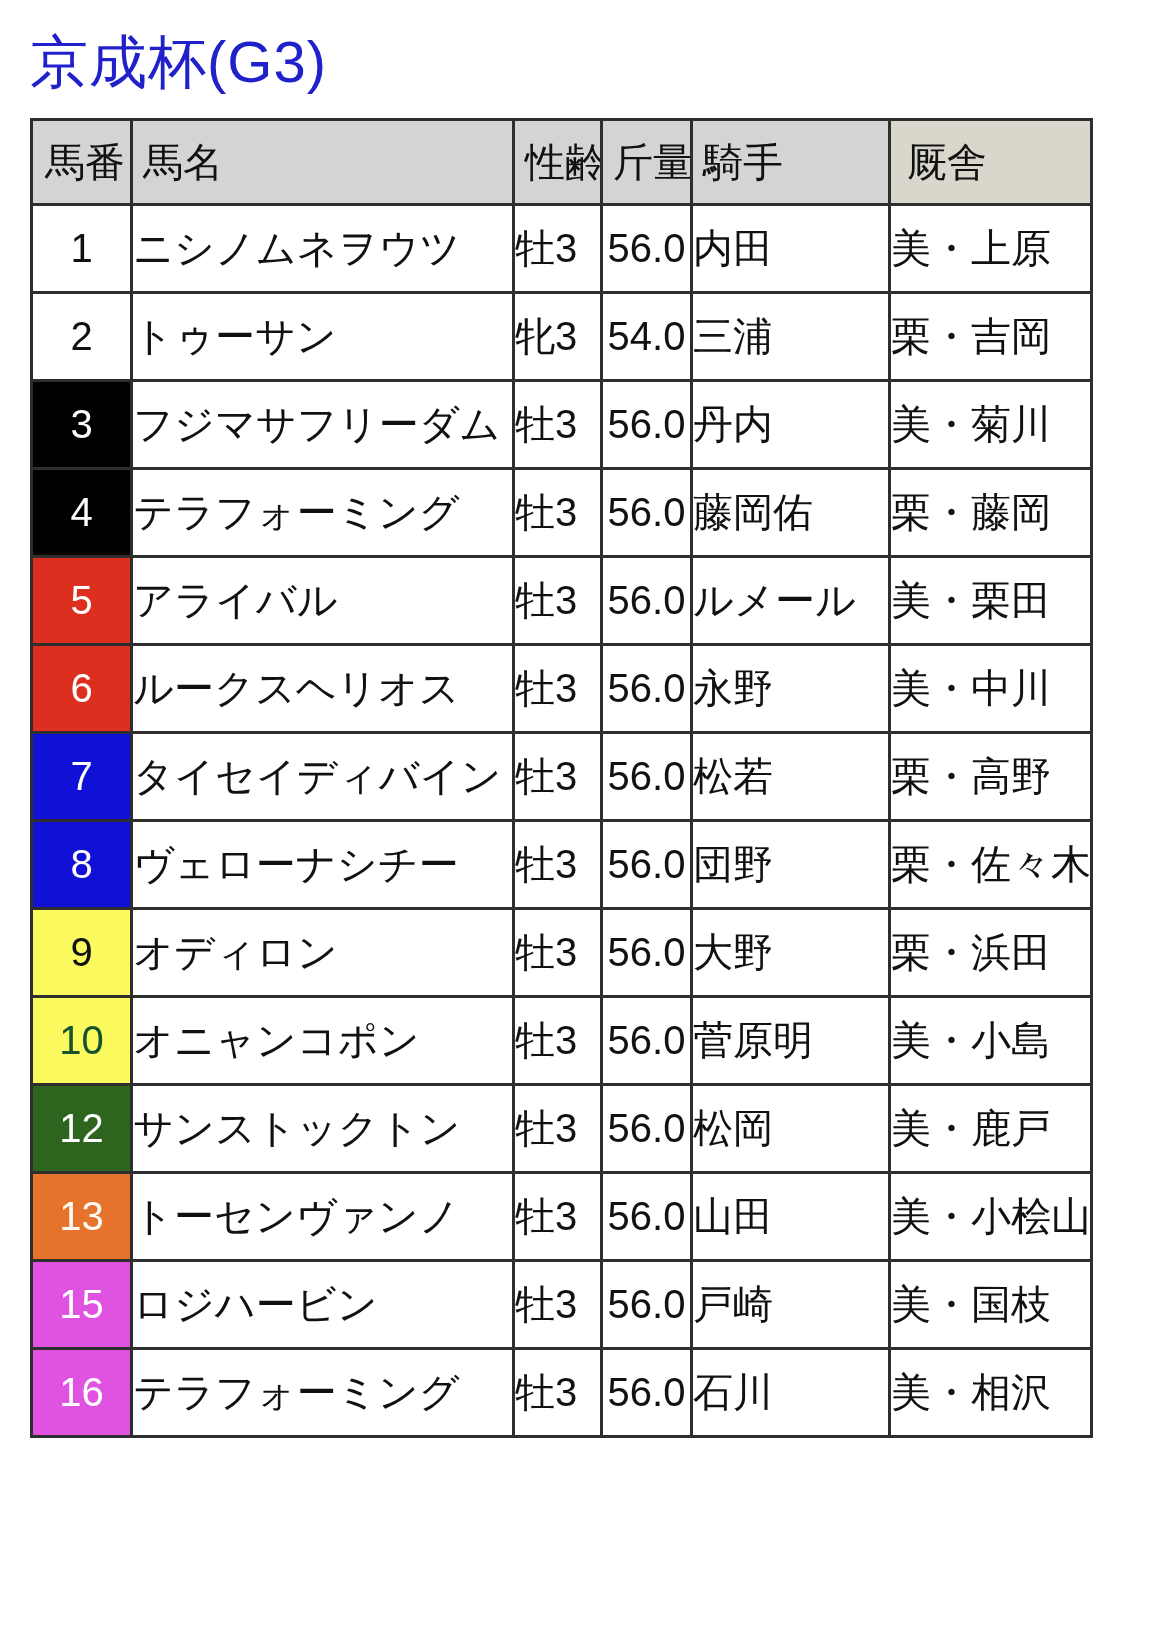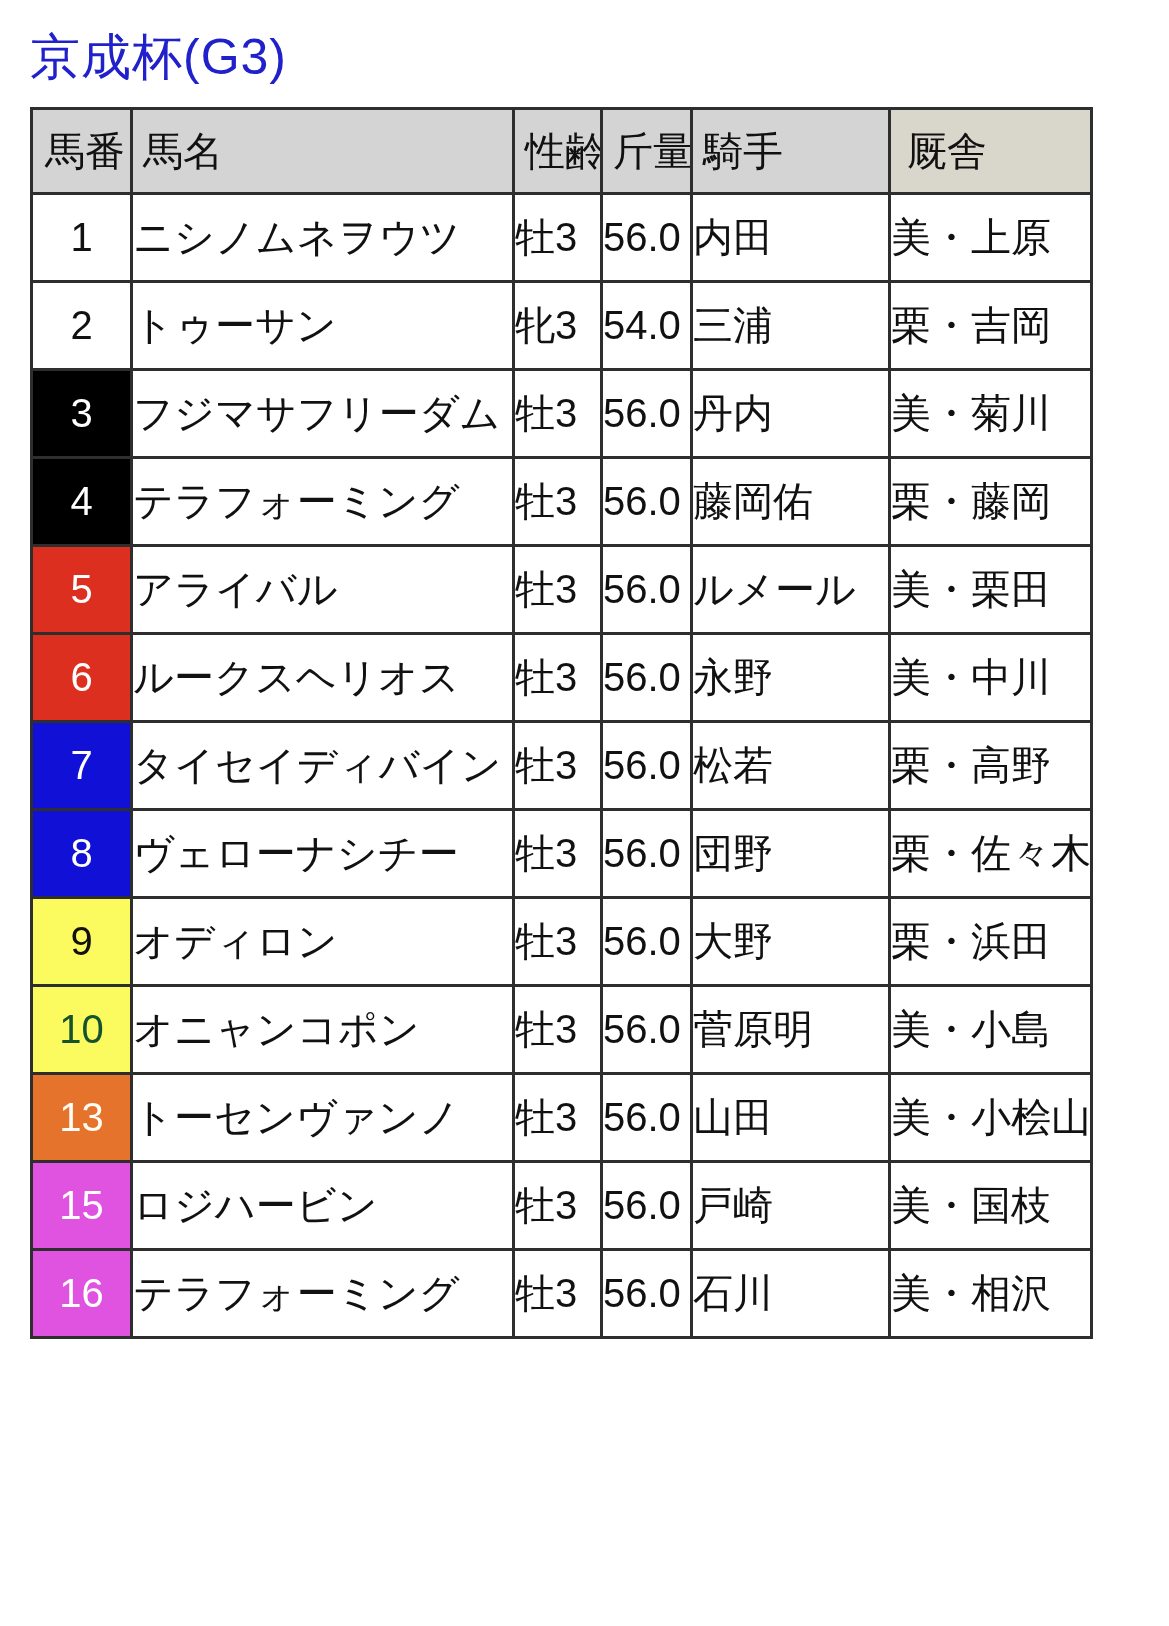--- a/index.html
+++ b/index.html
@@ -13,21 +13,21 @@
   }
   .page {
     width: 1169px;
     height: 1626px;
     overflow: hidden;
     background: #ffffff;
   }
   .race-title {
     margin: 0;
     padding: 24px 0 16px 30px;
-    font-size: 50px;
+    font-size: 58px;
     font-weight: 400;
     color: var(--title-color, #2121cc);
     letter-spacing: 1px;
     cursor: pointer;
   }
   table.entry-table {
     border-collapse: collapse;
     table-layout: fixed;
     margin-left: 30px;
     width: 1060px;
@@ -49,21 +49,21 @@
     text-align: left;
     height: 82px;
     padding-left: 10px;
   }
   table.entry-table th.col-num { text-align: left; padding-left: 12px; }
   table.entry-table th.col-stable { background: var(--stable-header-bg, #d9d6cc); padding-left: 16px; }
   table.entry-table td { height: 85px; background: #ffffff; }
   td.cell-num    { text-align: center; }
   td.cell-name   { padding-left: 18px; }
   td.cell-sexage { padding-left: 8px; }
-  td.cell-weight { padding-left: 8px; }
+  td.cell-weight { padding-left: 8px; text-align: center; }
   td.cell-jockey { padding-left: 10px; }
   td.cell-stable { padding-left: 16px; }
 </style>
 </head>
 <body>
 
 <div class="page">
   <h1 class="race-title">京成杯(G3)</h1>
 
   <table class="entry-table">
@@ -160,20 +160,28 @@
         </tr>
         <tr>
           <td class="cell-num" style="background: rgb(251, 251, 95); color: #14532d;">10</td>
           <td class="cell-name">オニャンコポン</td>
           <td class="cell-sexage">牡3</td>
           <td class="cell-weight">56.0</td>
           <td class="cell-jockey">菅原明</td>
           <td class="cell-stable">美・小島</td>
         </tr>
         <tr>
+          <td class="cell-num" style="background: rgb(45, 100, 30); color: rgb(255, 255, 255);">12</td>
+          <td class="cell-name">サンストックトン</td>
+          <td class="cell-sexage">牡3</td>
+          <td class="cell-weight">56.0</td>
+          <td class="cell-jockey">松岡</td>
+          <td class="cell-stable">美・鹿戸</td>
+        </tr>
+        <tr>
           <td class="cell-num" style="background: rgb(229, 115, 44); color: rgb(255, 253, 245);">13</td>
           <td class="cell-name">トーセンヴァンノ</td>
           <td class="cell-sexage">牡3</td>
           <td class="cell-weight">56.0</td>
           <td class="cell-jockey">山田</td>
           <td class="cell-stable">美・小桧山</td>
         </tr>
         <tr>
           <td class="cell-num" style="background: rgb(224, 82, 224); color: rgb(255, 255, 255);">15</td>
           <td class="cell-name">ロジハービン</td>

